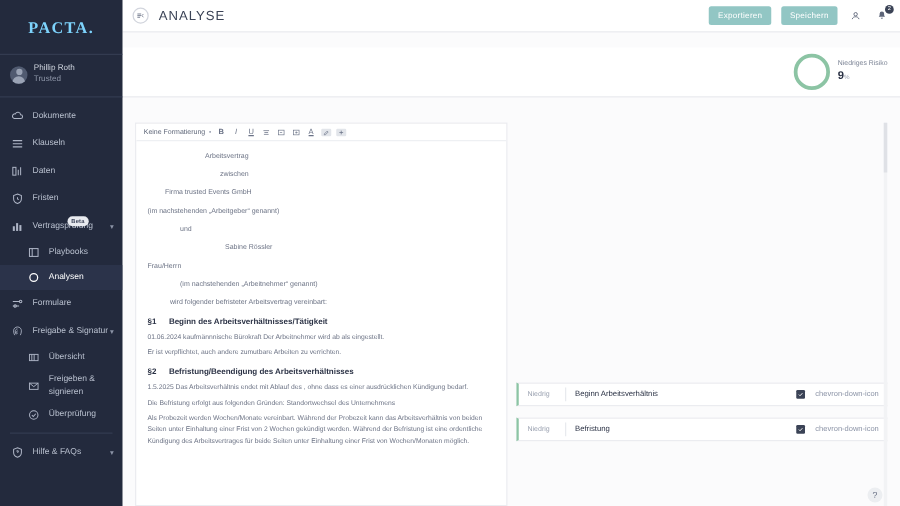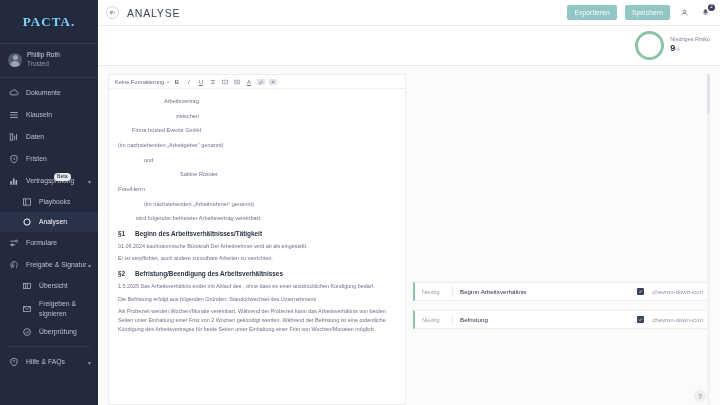--- a/index.html
+++ b/index.html
@@ -80,21 +80,21 @@
     border-radius:6px; padding:1.5px 3px;
     letter-spacing:.2px;
   }
   .chev {
     position:absolute; right:7px; top:50%; transform:translateY(-50%);
     font-size:6px; color:#8b93a6;
   }
   .nav-divider{ height:1px; background:#333b50; margin:4px 8px; }
 
   
-  .main { flex:1 1 auto; height:405px; display:flex; flex-direction:column; background:#fbfbfc; }
+  .main { flex:1 1 auto; height:405px; display:flex; flex-direction:column; background:#fbfbfc;gap:12px; }
   .topbar {
     height:26px; background:#fff;
     border-bottom:1px solid #e9eaee;
     display:flex; align-items:center;
     padding:0 8px 0 8px;
     gap:8px;
   }
   .collapse-btn {
     width:13px; height:13px; border-radius:50%;
     border:1px solid #d2d5dd; background:#fff;

